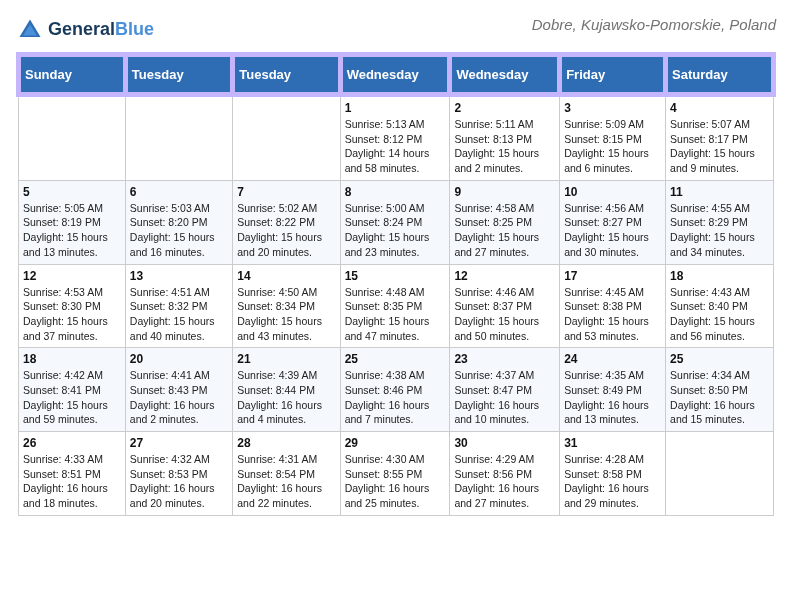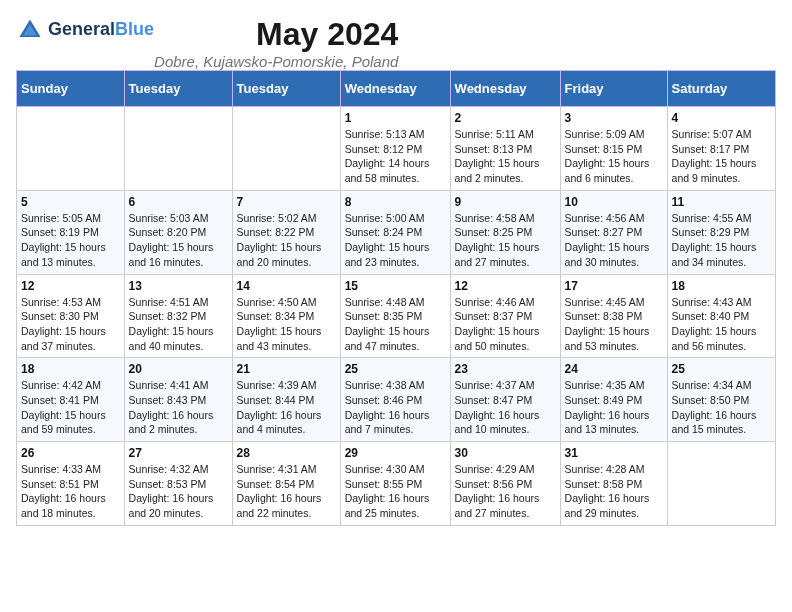--- a/index.html
+++ b/index.html
@@ -5,21 +5,23 @@
     * { box-sizing: border-box; margin: 0; padding: 0; }
     body {
       font-family: Arial, sans-serif;
       background: #fff;
       width: 792px;
       min-height: 612px;
       padding: 16px;
     }
     .header {
       display: flex;
+      justify-content: space-between;
       align-items: flex-start;
+      margin-bottom: 8px;
     }
     .logo {
       display: flex;
       align-items: center;
       gap: 4px;
     }
     .logo-text {
       font-size: 18px;
       font-weight: bold;
       color: #1a3a5c;
@@ -50,21 +52,21 @@
       border-collapse: collapse;
       font-size: 11px;
     }
     .calendar thead th {
       background: #2e6db4;
       color: #fff;
       padding: 10px 4px;
       text-align: left;
       font-size: 13px;
       font-weight: bold;
-      border: 1px solid #c4b5fd;
+      border: 5px solid #c4b5fd;
     }
     .calendar tbody td {
       border: 1px solid #ccc;
       vertical-align: top;
       padding: 4px;
       width: 113px;
       min-height: 80px;
       background: #fff;
     }
     .calendar tbody tr:nth-child(even) td {
@@ -90,21 +92,20 @@
   <div class="logo">
     <svg class="logo-icon" viewBox="0 0 40 40">
       <polygon points="20,5 35,30 5,30" fill="#2e6db4"></polygon>
       <polygon points="20,12 30,28 10,28" fill="#4a90d9"></polygon>
     </svg>
     <div class="logo-text">
       <div>General<span>Blue</span></div>
     </div>
   </div>
   <div class="title-block">
-    <div class="month-title">May 2024</div>
     <div class="location">Dobre, Kujawsko-Pomorskie, Poland</div>
   </div>
 </div>
 
 <table class="calendar">
   <thead>
     <tr>
     <th>Sunday</th>
         <th>Tuesday</th>
         <th>Tuesday</th>

